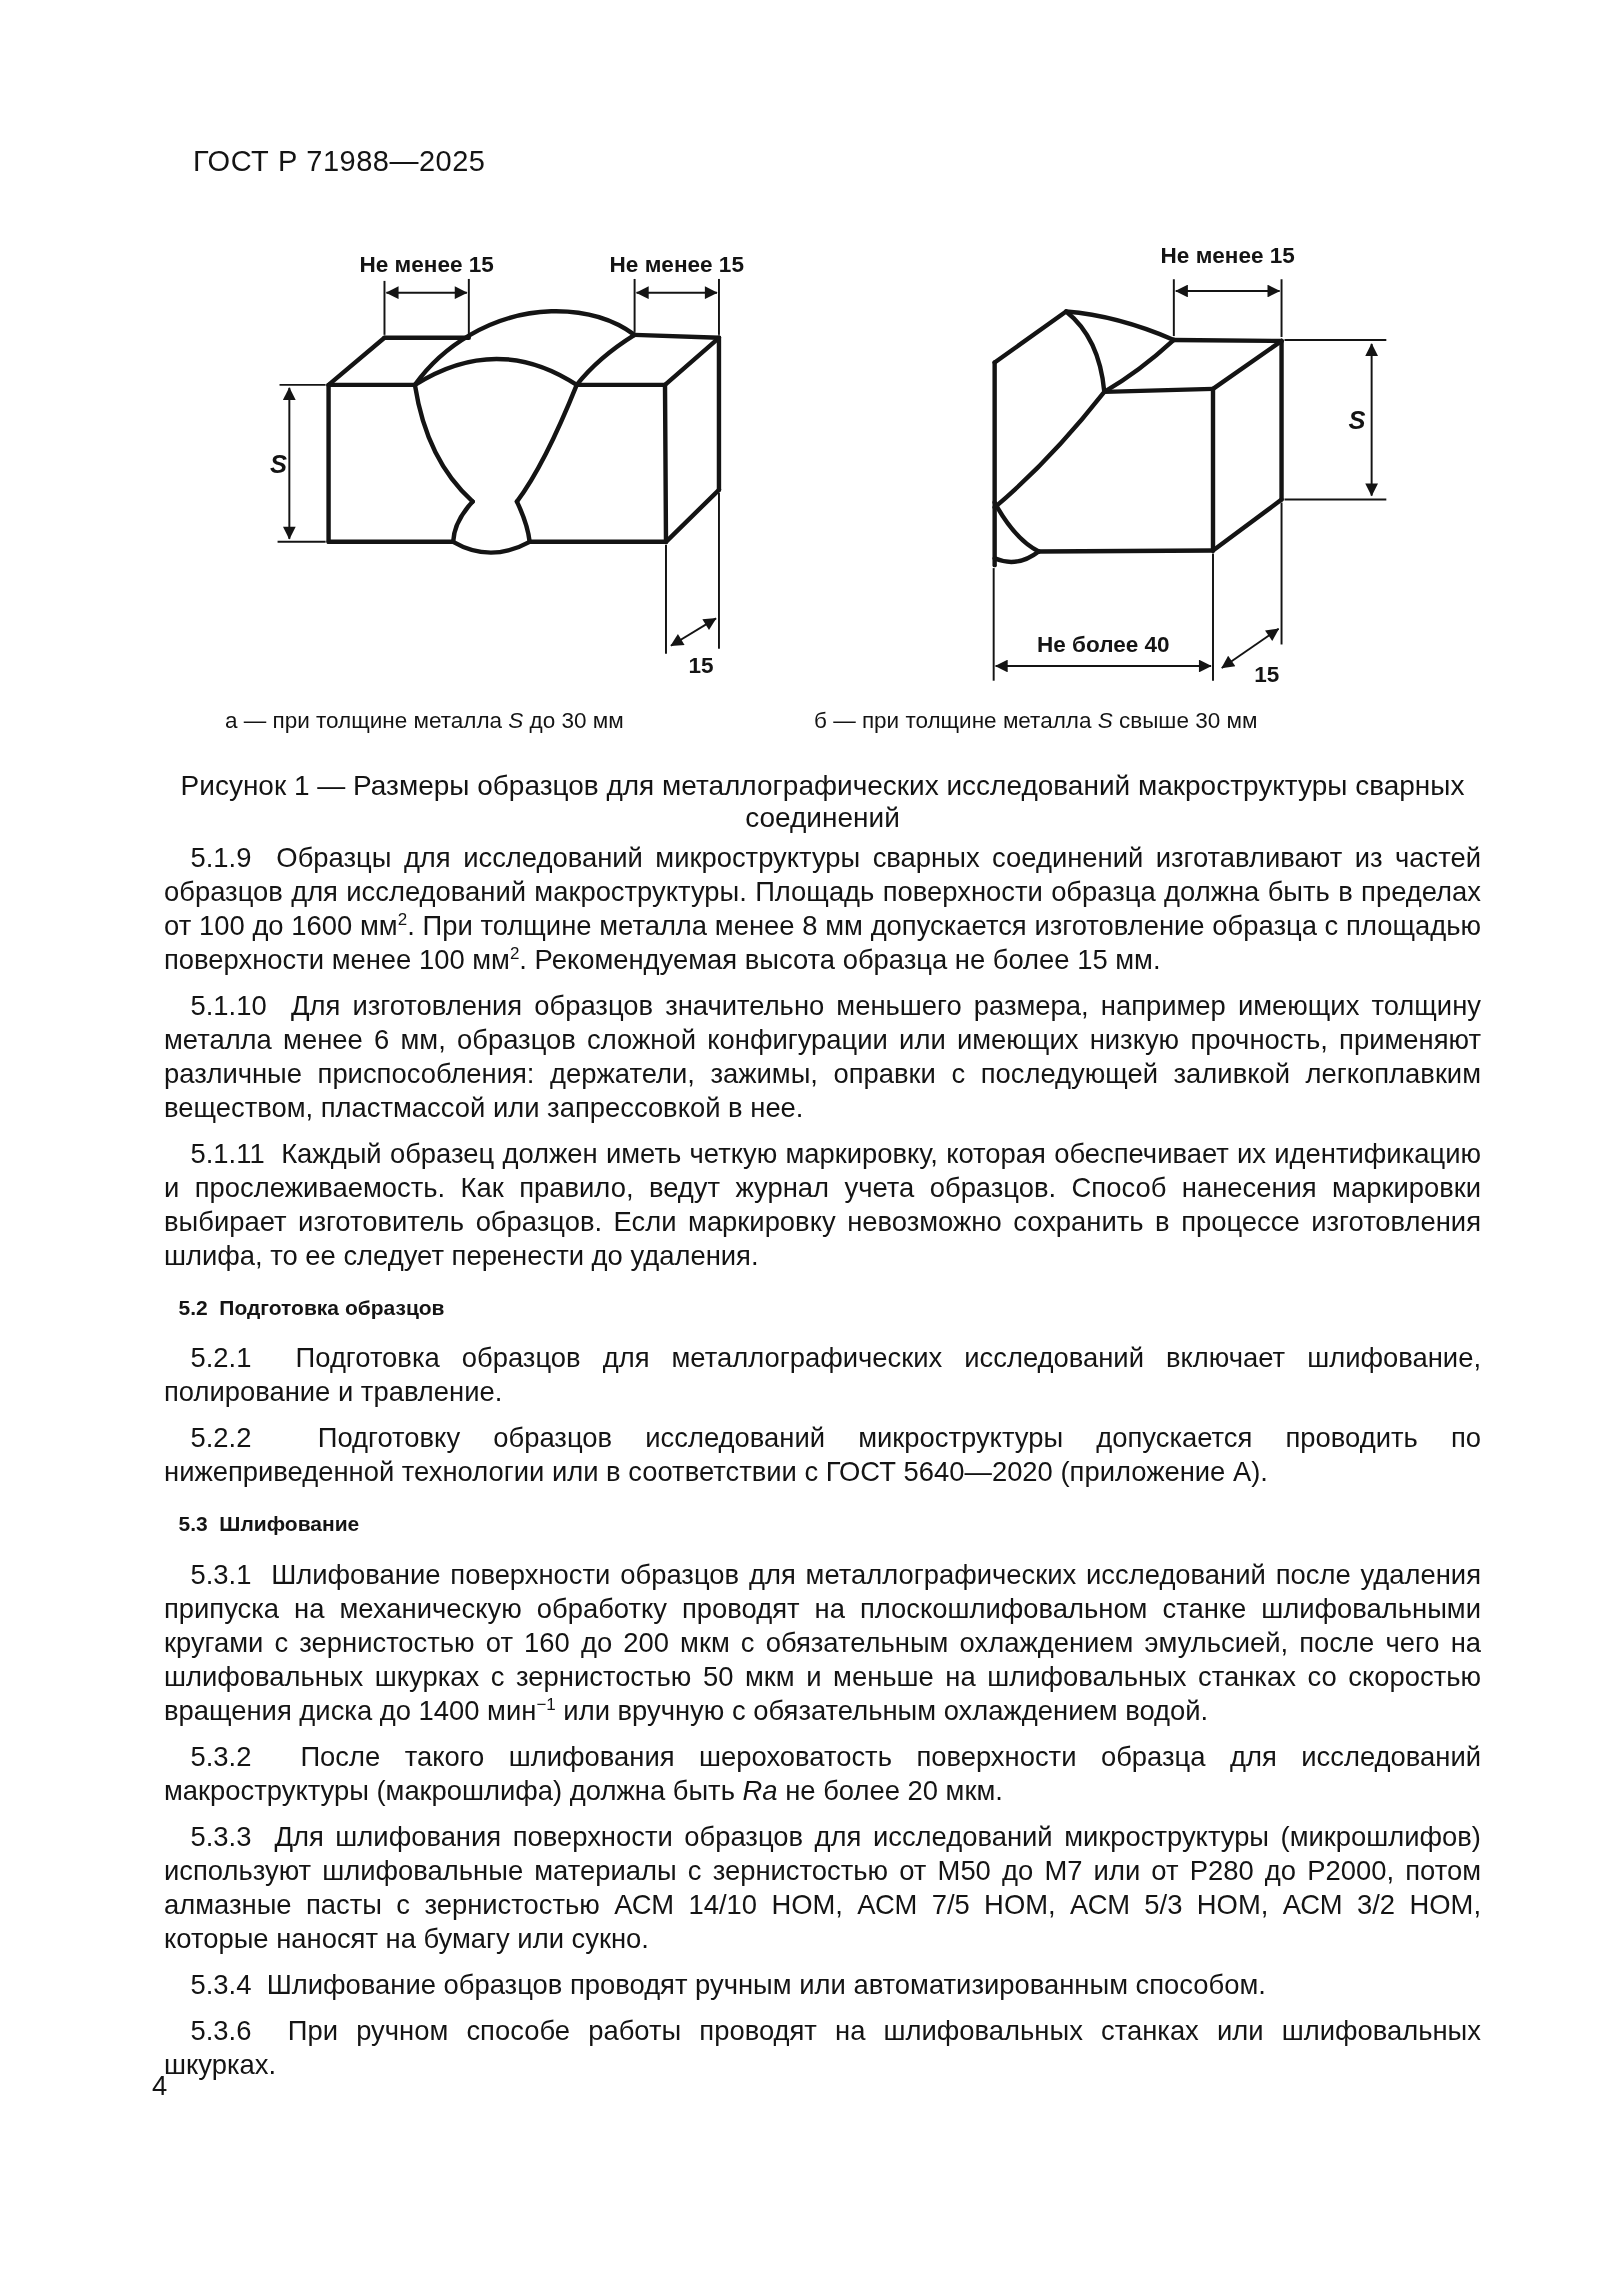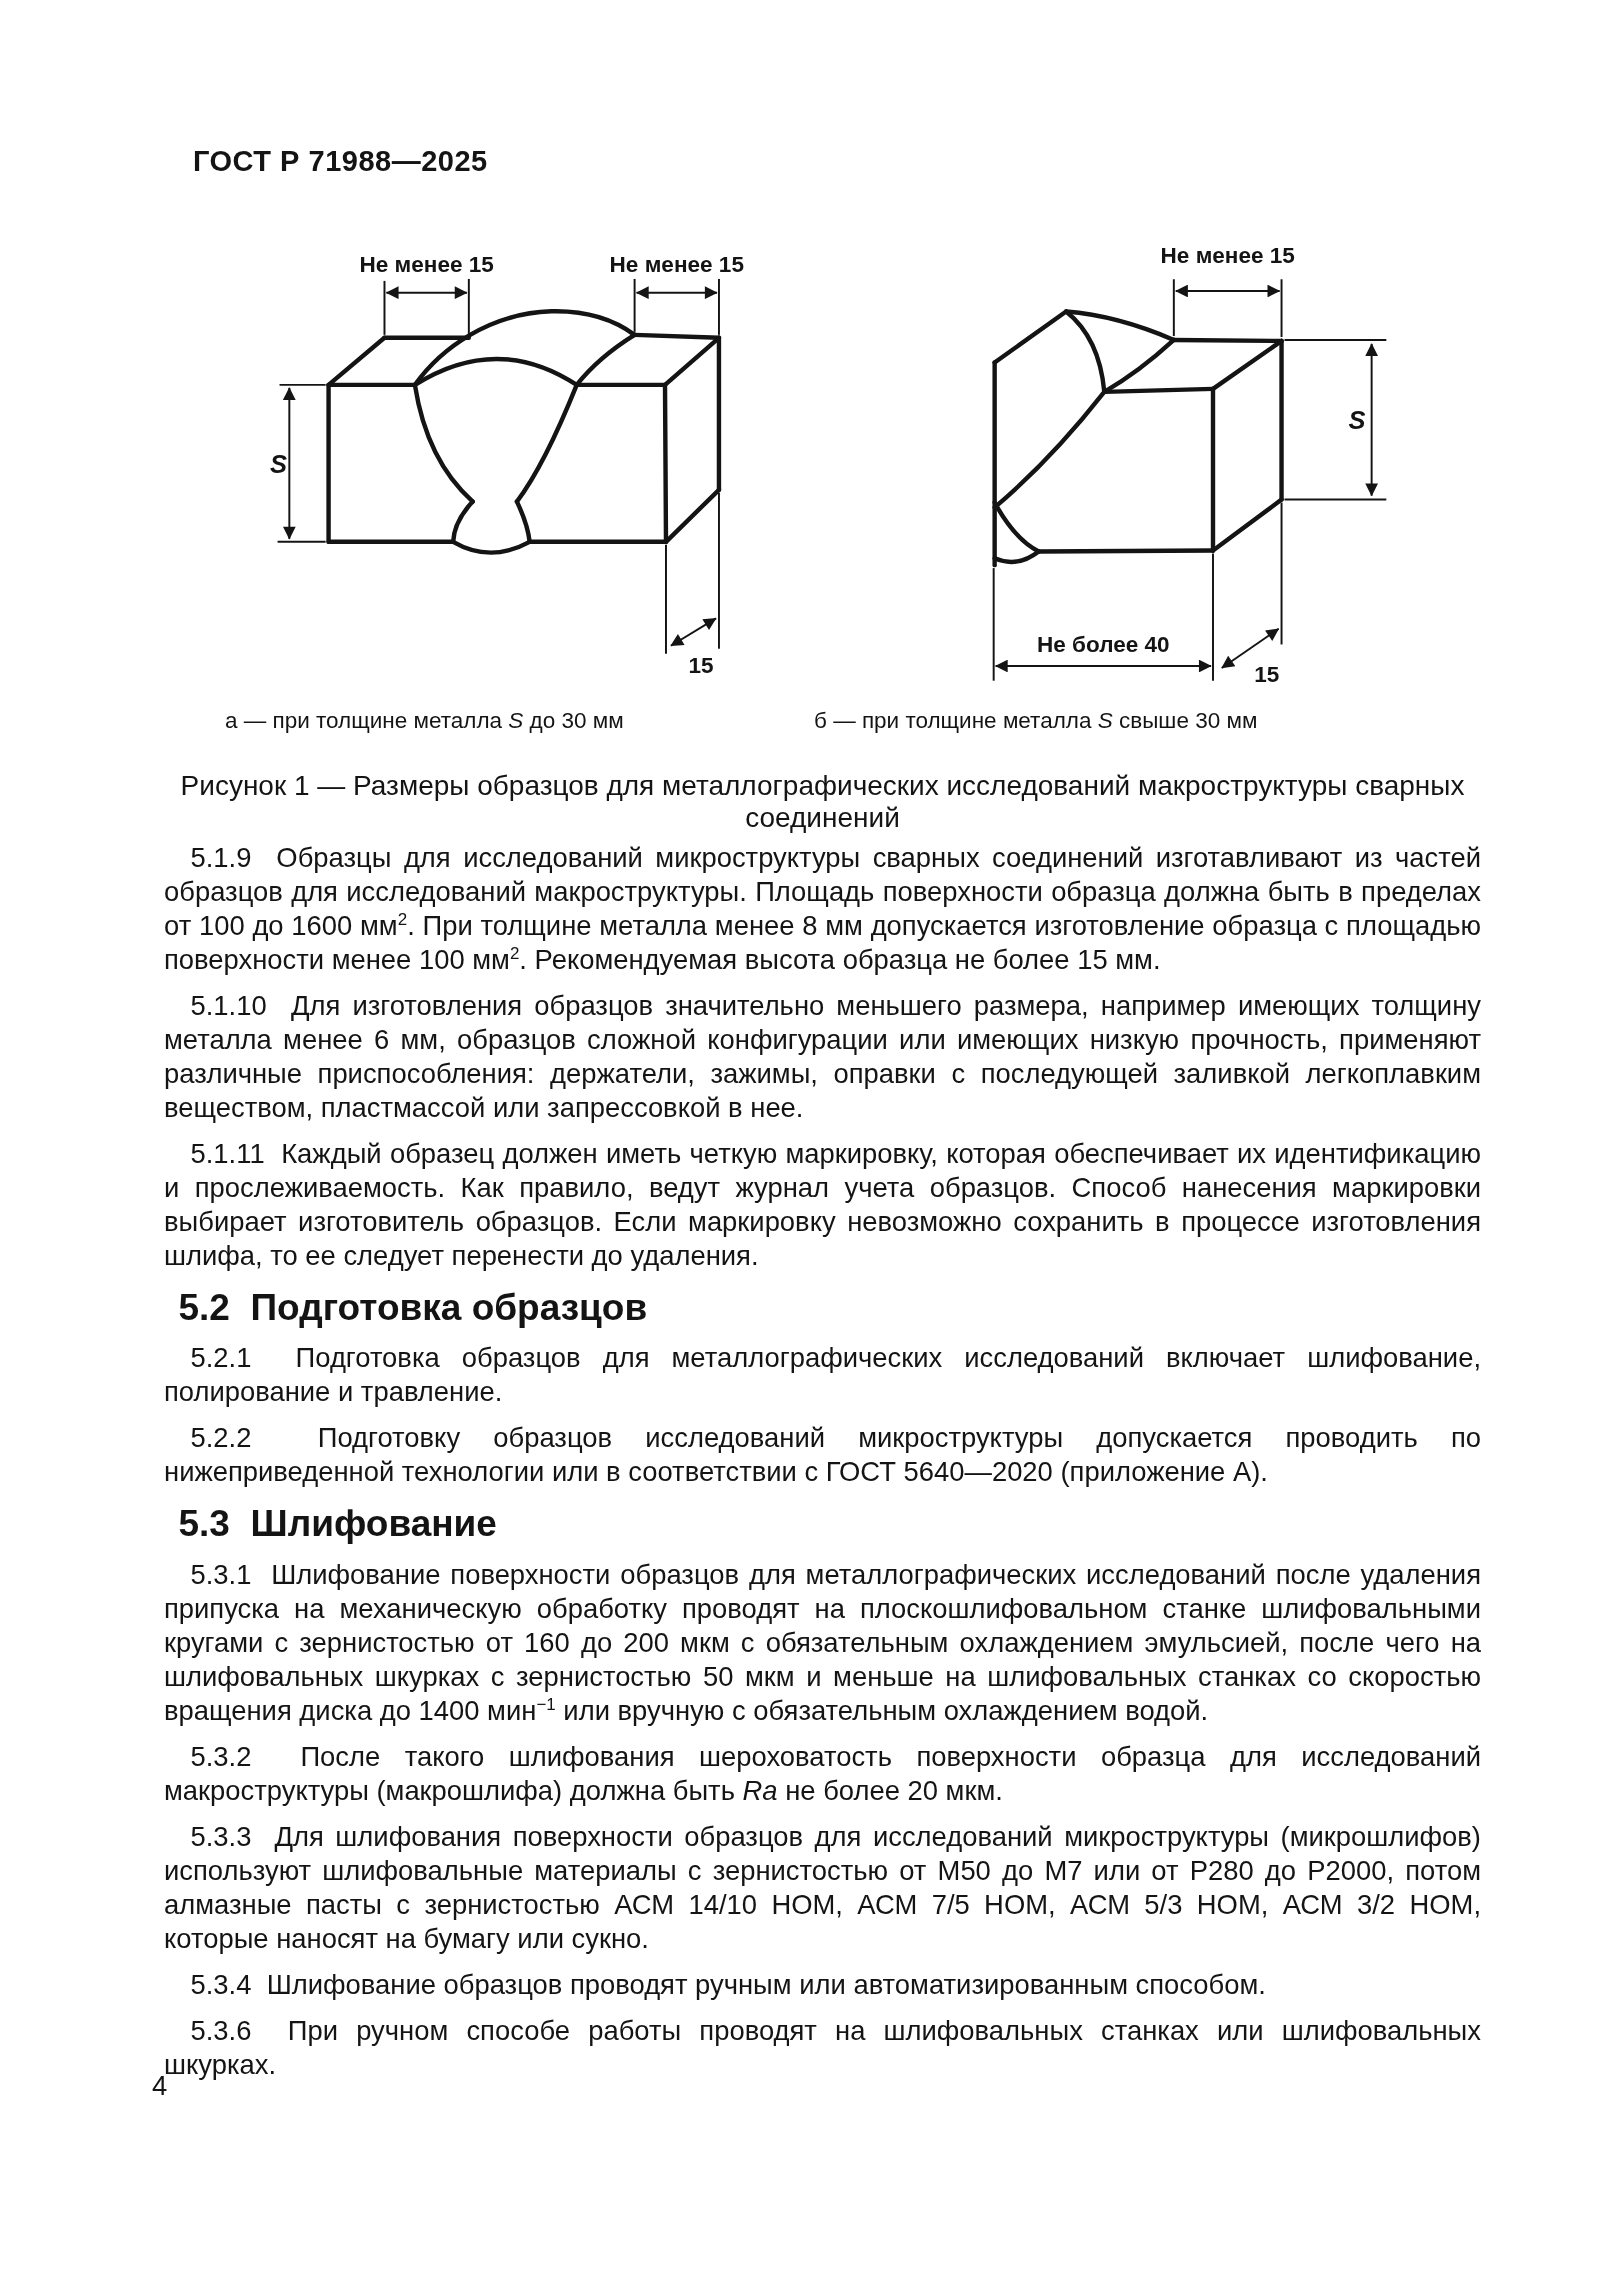--- a/index.html
+++ b/index.html
@@ -1,31 +1,31 @@
 <!DOCTYPE html>
 <html lang="ru"><head>
 <meta charset="utf-8">
 <style>
   html,body{margin:0;padding:0;background:#888;}
   .page{position:relative;width:1621px;height:2293px;background:#ffffff;
         font-family:"Liberation Sans",sans-serif;color:#141414;overflow:hidden;}
-  .hdr{position:absolute;left:193px;top:145px;font-size:29px;font-weight:bold;letter-spacing:0.5px;}
+  .hdr{position:absolute;left:193px;top:145px;font-size:29px;font-weight:normal;letter-spacing:0.5px;}
   .figwrap{position:absolute;}
   svg{display:block;}
   svg .obj{stroke:#141414;stroke-width:4.5;fill:none;stroke-linecap:round;stroke-linejoin:round;}
   svg .dim{stroke:#141414;stroke-width:2;fill:none;}
   svg text{font-family:"Liberation Sans",sans-serif;font-weight:bold;font-size:23px;fill:#141414;}
   svg text.it{font-style:italic;font-weight:600;font-size:26px;}
   .subcap{position:absolute;top:708px;width:529px;text-align:left;font-size:22.5px;}
   .subcap i{font-style:italic;}
   .maincap{position:absolute;left:152px;top:770px;width:1341px;text-align:center;font-size:28px;}
   .body{position:absolute;left:152px;top:829px;width:1341px;font-size:27.4px;line-height:34px;
         text-align:justify;hyphens:auto;}
   .body p{margin:12px;text-indent:26.5px;}
-  .body h2{font-size:37px;line-height:37px;margin:15.7px 0;text-indent:26.5px;font-weight:bold;}
+  .body h2{font-size:21px;line-height:37px;margin:15.7px 0;text-indent:26.5px;font-weight:bold;}
   sup{font-size:62%;line-height:0;}
   .pagenum{position:absolute;left:152px;top:2070px;font-size:27.4px;}
 </style>
 </head>
 <body>
 
 <div class="page">
 
   <div class="hdr">ГОСТ Р 71988—2025</div>
 

